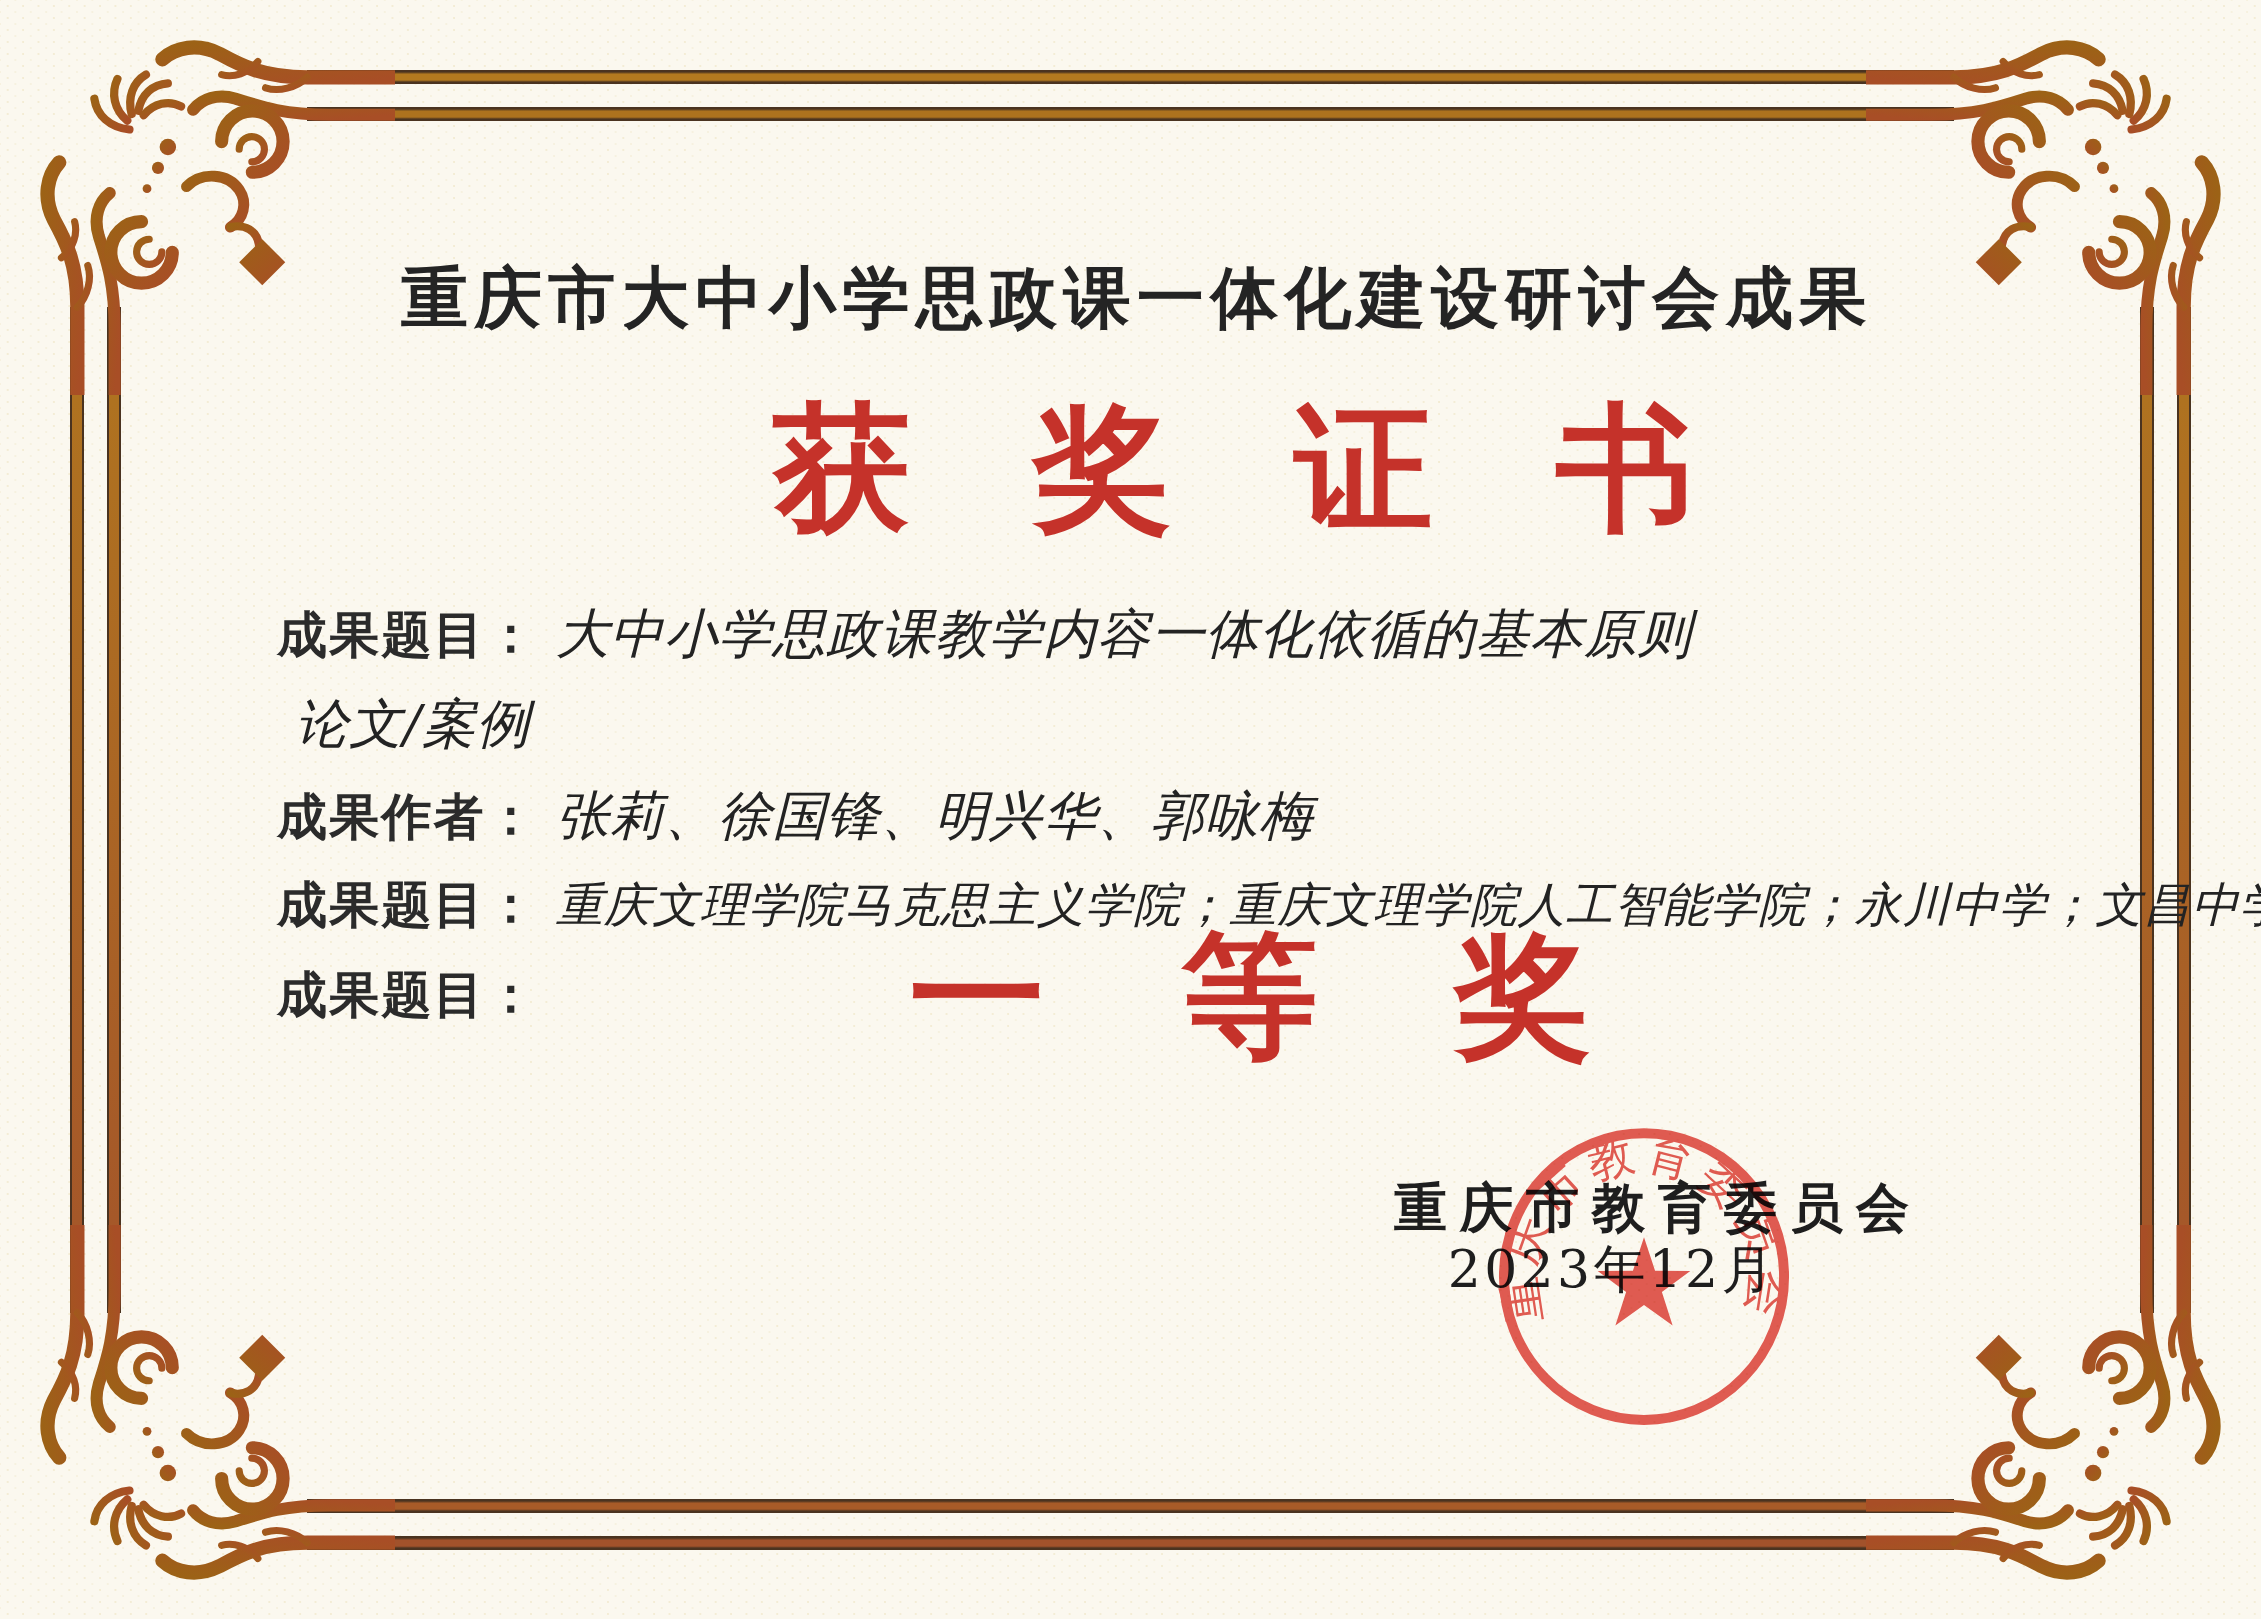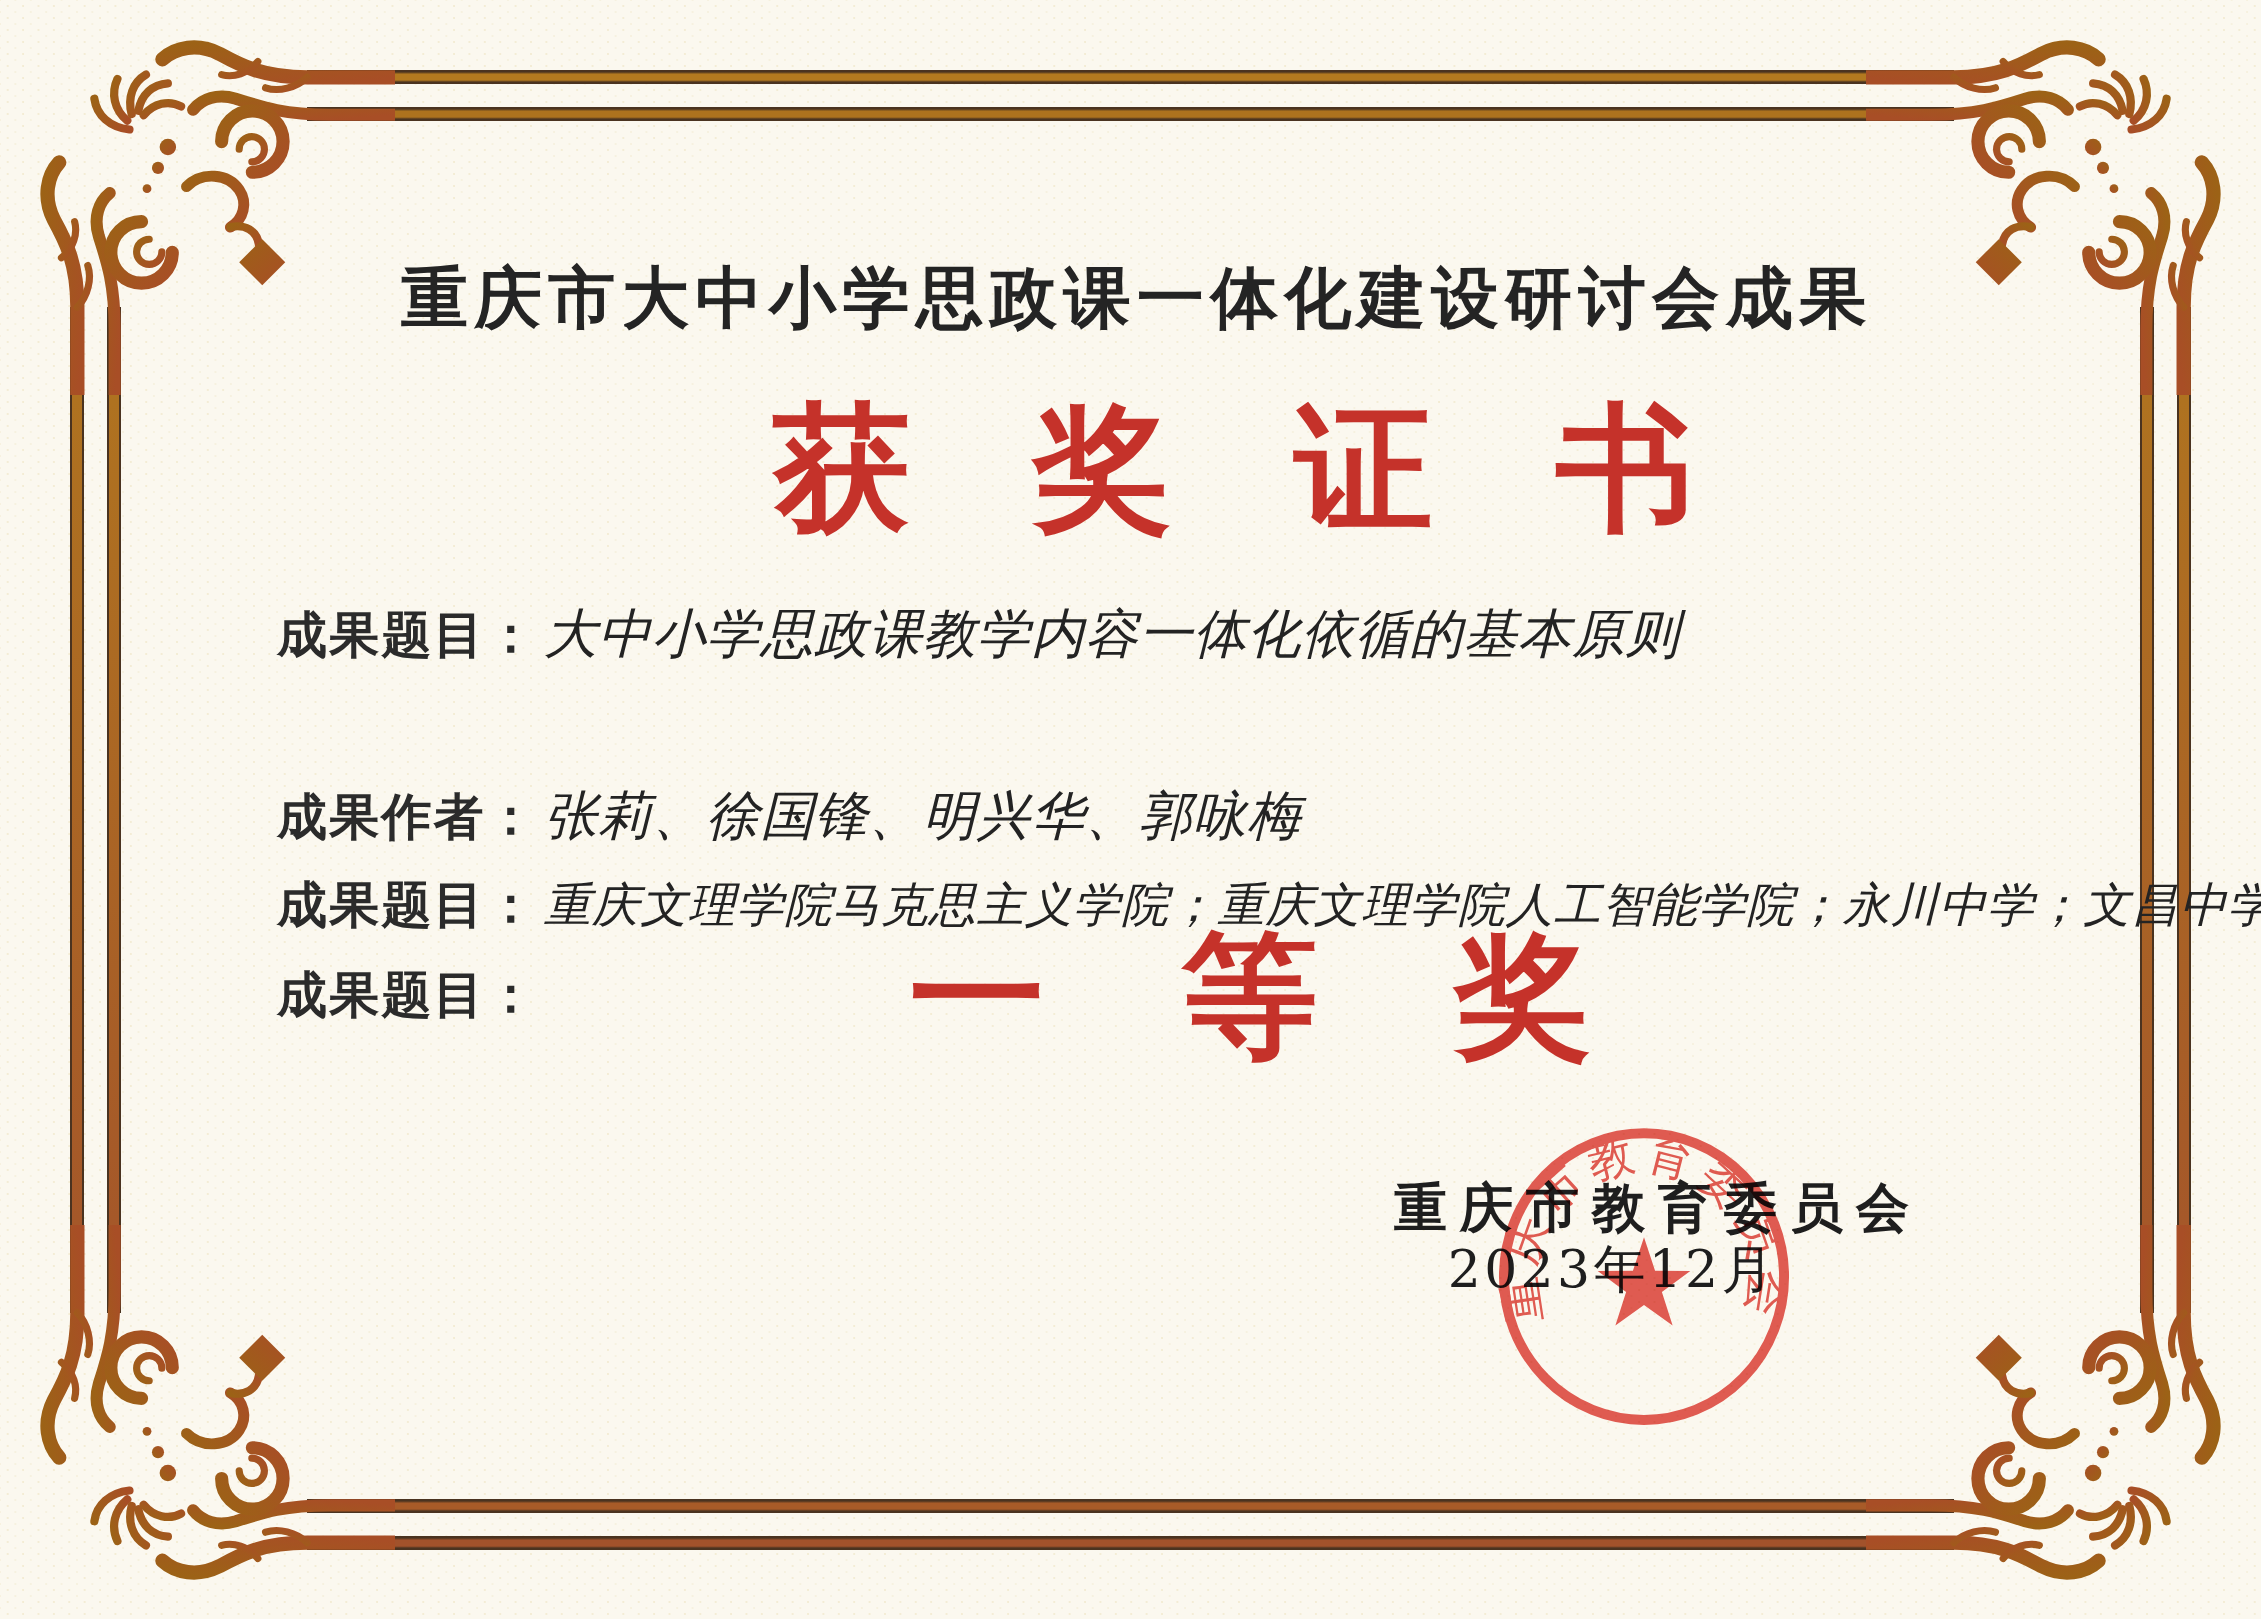--- a/index.html
+++ b/index.html
@@ -27,21 +27,21 @@
   
   .hei{font-family:"Liberation Sans",sans-serif;font-weight:900;color:#2b2b2b;}
   .song{font-family:"DejaVu Serif",serif;}
   .script{font-family:"DejaVu Serif",serif;font-style:italic;color:#232323;}
   .header-title{left:0;width:100%;top:253px;text-align:center;
     font-size:67px;letter-spacing:6.6px;padding-left:6.6px;color:#242424;}
   .main-title{left:0;width:100%;top:377px;text-align:center;font-weight:700;
     font-size:138px;letter-spacing:123px;padding-left:164px;color:#c5322a;}
   .row{position:absolute;left:277px;display:flex;align-items:center;white-space:nowrap;}
   .row .lab{font-size:50px;letter-spacing:2.2px;text-align:right;}
-  .row .val{font-size:53px;margin-left:6px;letter-spacing:1.1px;text-align:right;}
+  .row .val{font-size:53px;margin-left:18px;letter-spacing:1.1px;text-align:right;}
   .row.r4 .val{font-size:47px;}
   .grade{left:0;width:100%;top:906px;text-align:center;font-weight:700;
     font-size:136px;letter-spacing:137px;padding-left:188px;color:#c5322a;}
   .issuer{left:1316px;width:658px;top:1173px;text-align:center;
     font-size:53px;letter-spacing:13px;padding-left:13px;font-weight:600;color:#1e1e1e;}
   .cdate{left:1280px;width:658px;top:1235px;text-align:center;
     font-size:52px;letter-spacing:3.3px;padding-left:3.3px;font-weight:400;color:#1e1e1e;}
   .seal{left:1489px;top:1120px;width:310px;height:310px;
     mix-blend-mode:multiply;opacity:.88;}
   .hidden-defs{position:absolute;width:0;height:0;overflow:hidden;}
@@ -113,20 +113,21 @@
 
 <div class="abs hei header-title">重庆市大中小学思政课一体化建设研讨会成果</div>
 
 <div class="abs song main-title">获奖证书</div>
 
 <div class="row" style="top:599px">
   <span class="lab hei">成果题目：</span>
   <span class="val script">大中小学思政课教学内容一体化依循的基本原则</span>
 </div>
 <div class="row" style="top:689px">
+  <span class="val script">论文/案例</span>
 </div>
 <div class="row" style="top:781px">
   <span class="lab hei">成果作者：</span>
   <span class="val script">张莉、徐国锋、明兴华、郭咏梅</span>
 </div>
 <div class="row r4" style="top:872px">
   <span class="lab hei">成果题目：</span>
   <span class="val script">重庆文理学院马克思主义学院；重庆文理学院人工智能学院；永川中学；文昌中学</span>
 </div>
 <div class="row" style="top:962px">

